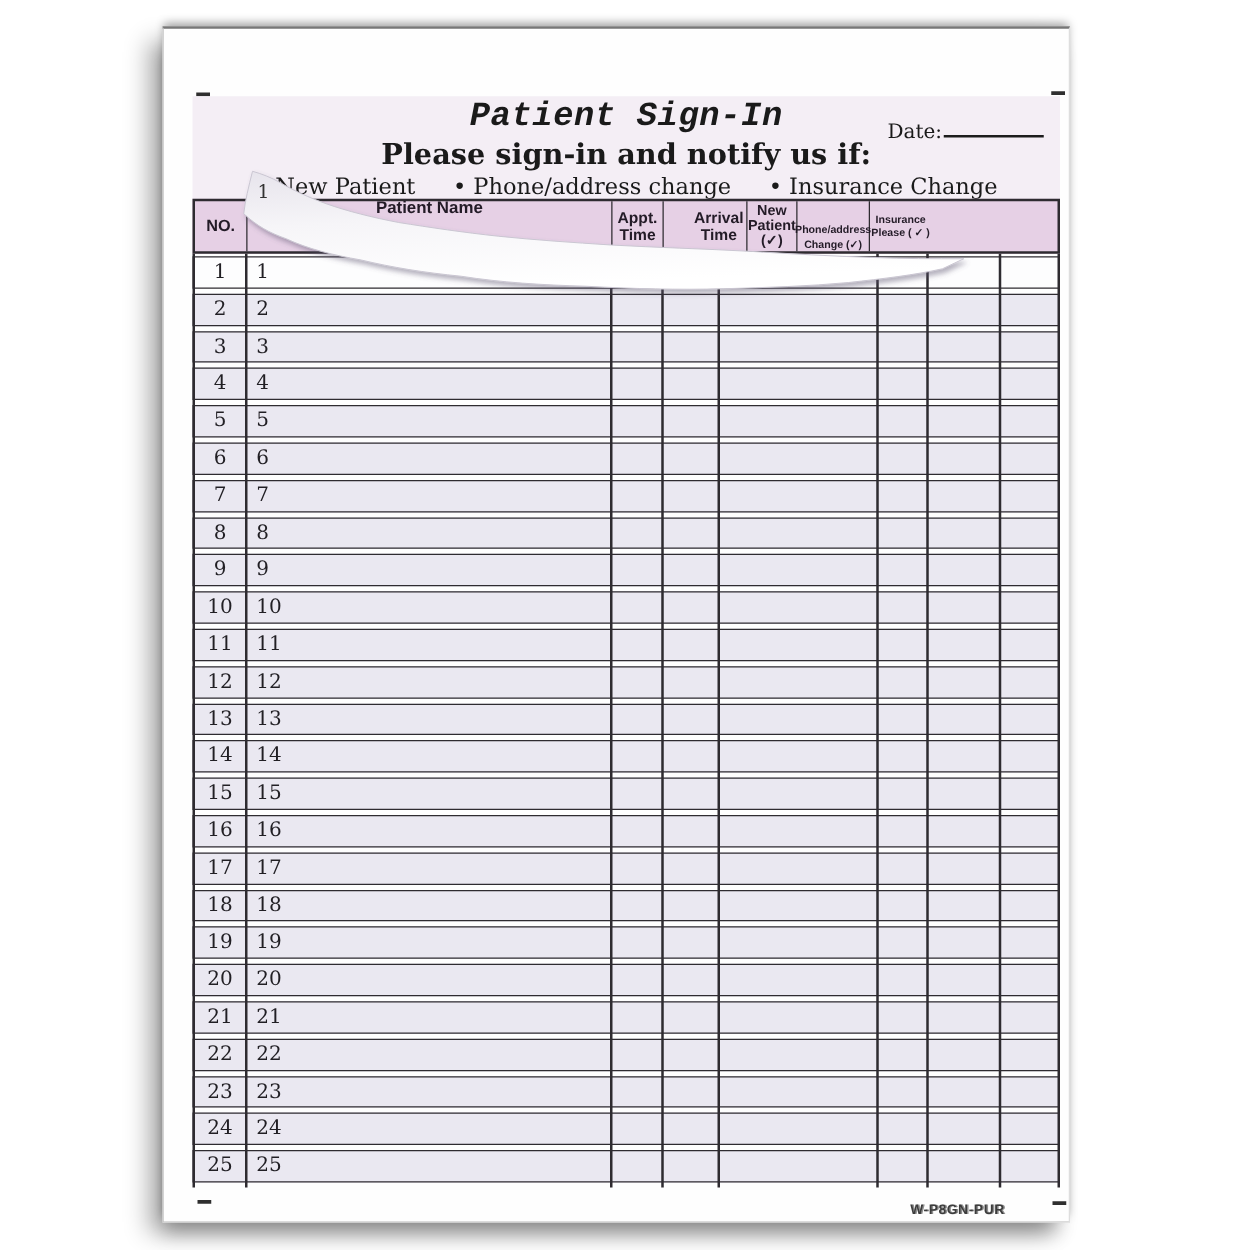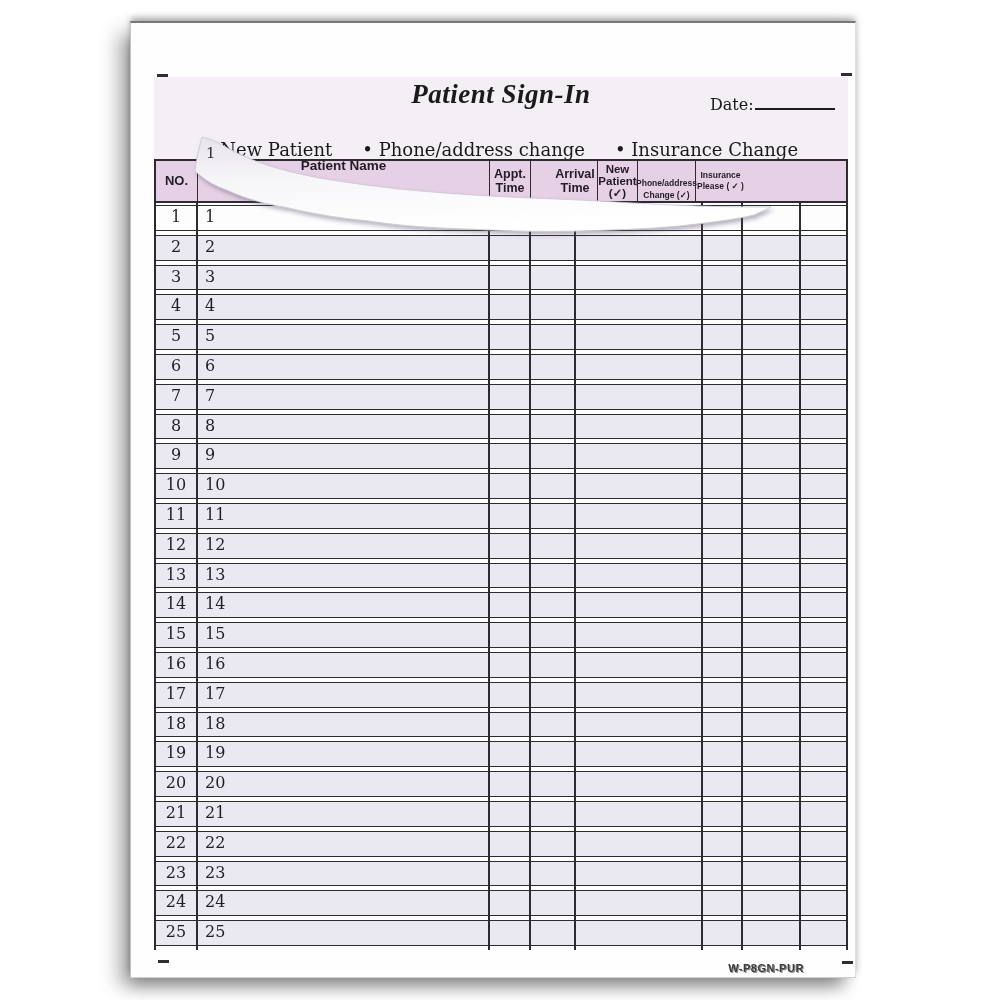--- a/index.html
+++ b/index.html
@@ -18,21 +18,21 @@
          border-top:2px solid #777;border-left:1px solid #c4c4c4;border-right:1px solid #dedede;
          border-bottom:1px solid #cfcfcf;box-sizing:border-box;
          box-shadow:-14px 10px 18px -2px rgba(0,0,0,0.30), 0 -4px 7px -1px rgba(0,0,0,0.35),
                     -4px 14px 14px -6px rgba(0,0,0,0.25);}
   .trim{position:absolute;width:11px;height:2.5px;background:#2f2f2f;}
   .trim.tl{left:26px;top:51px;} .trim.tr{left:710px;top:50px;}
   .trim.bl{left:27px;top:937px;} .trim.br{left:711px;top:938px;}
   
   .titlezone{position:absolute;left:23px;top:54px;width:694px;height:82px;background:var(--title-zone-bg);}
   .title{position:absolute;left:0;right:0;top:2px;text-align:center;
-         font-family:Liberation Serif, serif;font-weight:bold;font-style:italic;font-size:27px;letter-spacing:.5px;}
+         font-family:Liberation Mono, monospace;font-weight:bold;font-style:italic;font-size:27px;letter-spacing:.5px;}
   .date-wrap{position:absolute;left:556px;top:18px;font-size:16px;}
   .date-line{display:inline-block;width:80px;height:12px;border-bottom:2px solid #1c1c1c;margin-left:1px;}
   .subtitle{position:absolute;left:0;right:0;top:33px;text-align:center;font-weight:bold;font-size:23px;}
   .bullets{position:absolute;left:0;right:0;top:62px;display:flex;justify-content:center;gap:30px;
            font-size:18px;white-space:nowrap;}
   
   .table{position:absolute;left:23px;top:136px;width:694px;height:791px;}
   .thead{display:flex;height:44px;box-sizing:border-box;border:2px solid var(--grid-line);
          background:var(--header-bg);}
   .hcell{box-sizing:border-box;border-right:1.6px solid var(--grid-line);display:flex;flex-direction:column;
@@ -73,20 +73,21 @@
     <div class="trim tl"></div>
     <div class="trim tr"></div>
     <div class="trim bl"></div>
     <div class="trim br"></div>
 
     <div class="titlezone">
       <div class="title">Patient Sign-In</div>
       <div class="date-wrap">
         <span>Date:</span><span class="date-line"></span>
       </div>
+      <div class="subtitle">Please sign-in and notify us if:</div>
       <div class="bullets" id="bullets">
           <span class="bullet-item">• New Patient</span>
           <span class="bullet-item">• Phone/address change</span>
           <span class="bullet-item">• Insurance Change</span>
         </div>
     </div>
 
     <div class="table">
       <div class="thead" id="thead">
           <div class="hcell col-no">

